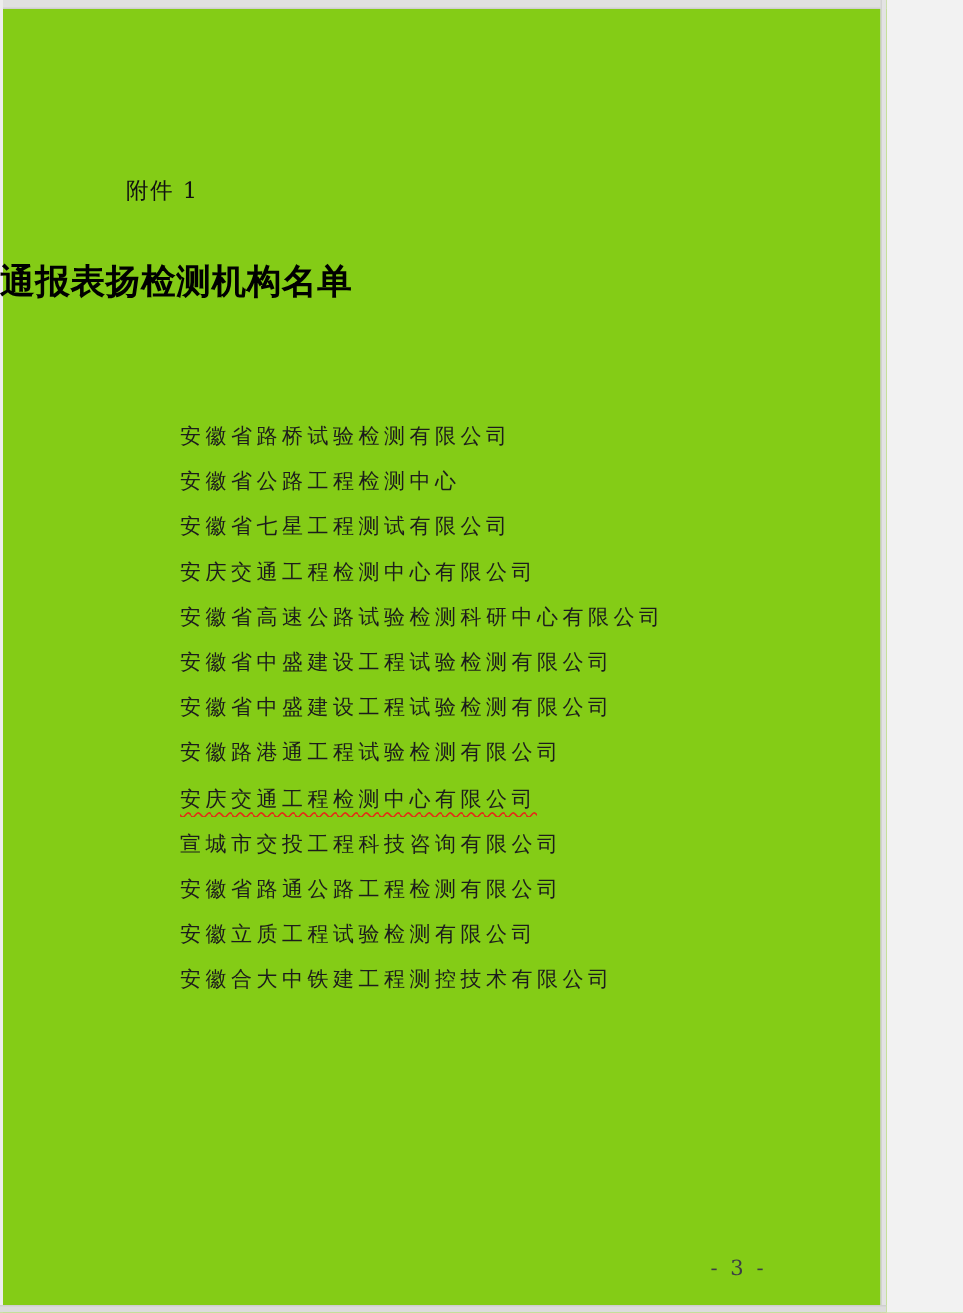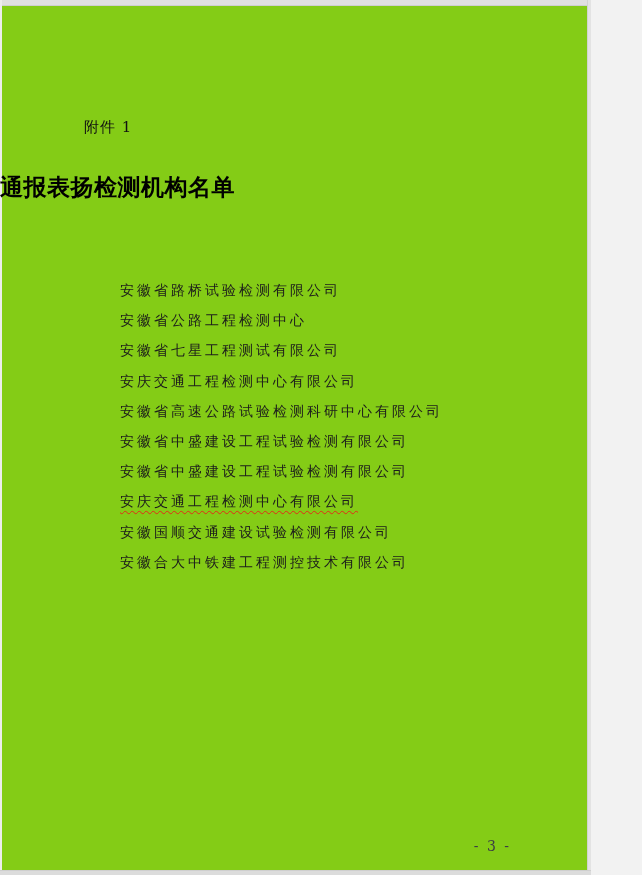--- a/index.html
+++ b/index.html
@@ -114,25 +114,34 @@
       </div>
       <div class="company-row">
         <span>安徽省高速公路试验检测科研中心有限公司</span>
       </div>
       <div class="company-row">
         <span>安徽省中盛建设工程试验检测有限公司</span>
       </div>
       <div class="company-row">
         <span>安徽省中盛建设工程试验检测有限公司</span>
       </div>
+      <div class="company-row">
+        <span>安徽路港通工程试验检测有限公司</span>
+      </div>
       <div class="company-row underlined">
         <span>安庆交通工程检测中心有限公司</span>
       </div>
       <div class="company-row">
-        <span>安徽国顺交通建设试验检测有限公司</span>
+        <span>宣城市交投工程科技咨询有限公司</span>
+      </div>
+      <div class="company-row">
+        <span>安徽省路通公路工程检测有限公司</span>
+      </div>
+      <div class="company-row">
+        <span>安徽立质工程试验检测有限公司</span>
       </div>
       <div class="company-row">
         <span>安徽合大中铁建工程测控技术有限公司</span>
       </div>
     </div>
 
   <div class="page-number">- 3 -</div>
 </div>
 
 </body></html>

